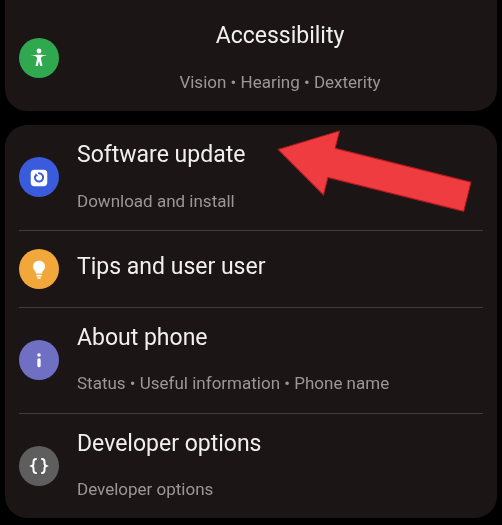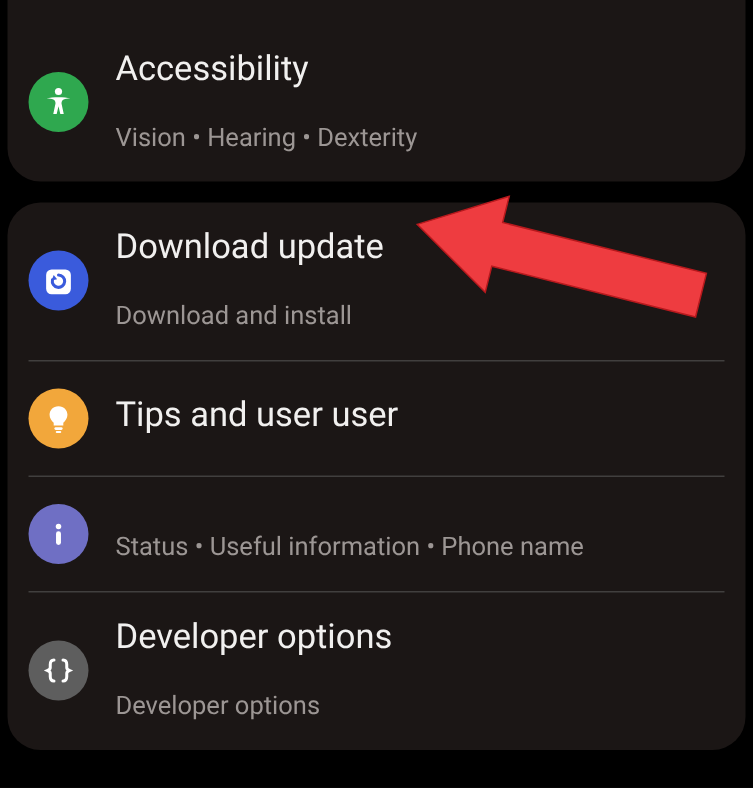--- a/index.html
+++ b/index.html
@@ -17,21 +17,22 @@
   }
   .panel {
     background: #1b1615;
     border-radius: 22px;
     margin-bottom: 14px;
     overflow: hidden;
   }
   .panel.top {
     border-top-left-radius: 0;
     border-top-right-radius: 0;
-    padding-top: 16px;
+    padding-top: 6px;
+    text-align: center;
   }
   .item {
     display: flex;
     align-items: center;
     padding: 16px 14px 18px 14px;
     position: relative;
   }
   .divider {
     height: 1px;
     background: #413f3e;
@@ -99,21 +100,21 @@
 
     <div class="item">
       <div class="icon-wrap icon-blue">
         <svg width="22" height="22" viewBox="0 0 24 24">
           <rect x="3" y="4" width="18" height="18" rx="4" fill="#fff"></rect>
           <path d="M12 8 A4.5 4.5 0 1 1 7.6 11.5" fill="none" stroke="#3a5bdc" stroke-width="2.2" stroke-linecap="round"></path>
           <path d="M8.5 8 L7 12 L11 11" fill="#3a5bdc"></path>
         </svg>
       </div>
       <div class="text-col">
-        <div class="title">Download update</div>
+        <div class="title">Software update</div>
         <div class="subtitle">Download and install</div>
       </div>
     </div>
 
     <div class="divider"></div>
 
     <div class="item">
       <div class="icon-wrap icon-yellow">
         <svg width="22" height="22" viewBox="0 0 24 24">
           <path d="M12 3 C8 3 5.5 6 5.5 9.2 C5.5 11.8 7 13.6 8.5 15 L8.5 17 L15.5 17 L15.5 15 C17 13.6 18.5 11.8 18.5 9.2 C18.5 6 16 3 12 3 Z" fill="#fff"></path>
@@ -129,20 +130,21 @@
     <div class="divider"></div>
 
     <div class="item">
       <div class="icon-wrap icon-purp">
         <svg width="22" height="22" viewBox="0 0 24 24">
           <circle cx="12" cy="6.5" r="2" fill="#fff"></circle>
           <rect x="10.2" y="10" width="3.6" height="10" rx="1.8" fill="#fff"></rect>
         </svg>
       </div>
       <div class="text-col">
+        <div class="title">About phone</div>
         <div class="subtitle">Status  •  Useful information  •  Phone name</div>
       </div>
     </div>
 
     <div class="divider"></div>
 
     <div class="item">
       <div class="icon-wrap icon-grey">
         <svg width="24" height="24" viewBox="0 0 24 24">
           <path d="M9 5 C7 5 6.5 6 6.5 8 L6.5 10 C6.5 11 6 11.5 4.8 12 C6 12.5 6.5 13 6.5 14 L6.5 16 C6.5 18 7 19 9 19" fill="none" stroke="#fff" stroke-width="2" stroke-linecap="round"></path>

